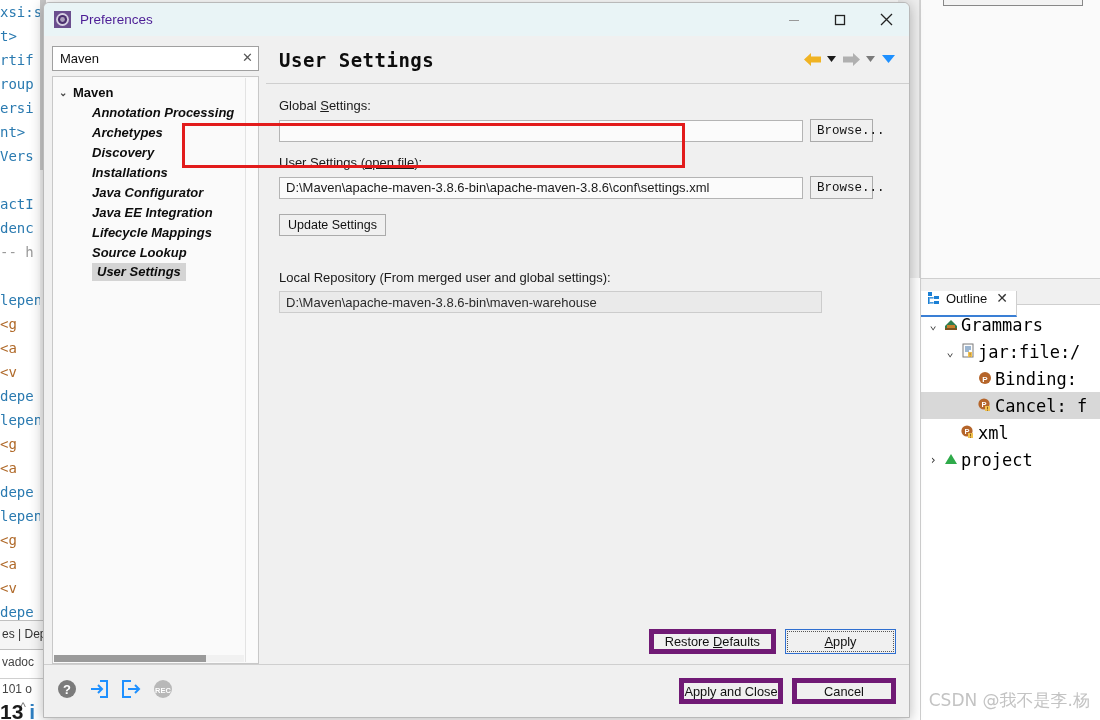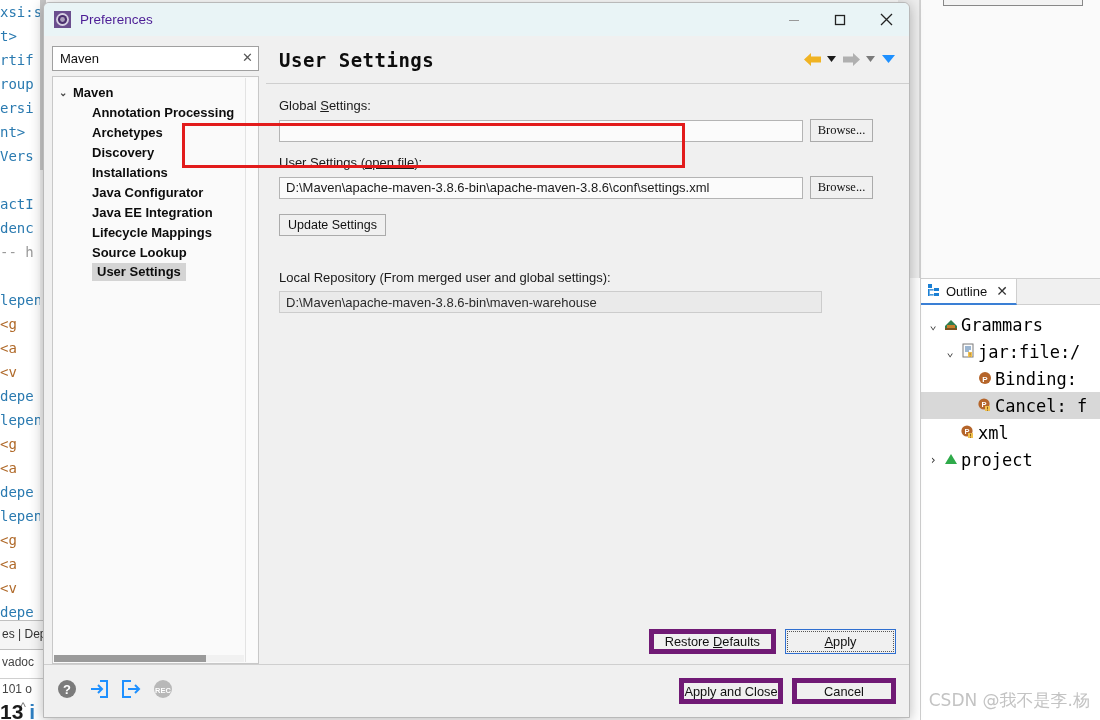--- a/index.html
+++ b/index.html
@@ -102,26 +102,26 @@
     width: 180px; height: 442px;
     background: #ffffff;
     border-left: 1px solid #cfcfcf;
     border-top: 1px solid #cfcfcf;
   }
   .outline-tabbar {
     position: relative; height: 26px;
     background: #f0f0f0; border-bottom: 1px solid #cfcfcf;
   }
   .outline-tab {
-    position: absolute; left: 0; top: 0;
+    position: absolute; left: 0; top: 12px;
     height: 26px; padding: 0 8px 0 6px;
     background: #ffffff;
     border-right: 1px solid #cfcfcf;
     border-bottom: 2px solid #3a7fd5;
-    display: flex; align-items: center; gap: 5px;
+    display: flex; gap: 5px;
     font-size: 13px; color: #111;
   }
   .outline-tab-close {
     font-size: 14px; color: #333; cursor: pointer;
     margin-left: 4px; line-height: 1;
   }
   .outline-tree {
     padding: 6px 0 0 0;
     font-family: "DejaVu Sans Mono", monospace;
     font-size: 17px;
@@ -222,21 +222,21 @@
   }
   .tr-row {
     display: flex; align-items: center;
     height: 20px; font-size: 13px; font-weight: bold; color: #0d0d0d;
     white-space: nowrap; padding-left: 6px;
     cursor: default;
   }
   .tr-row .twisty {
     width: 14px; flex: none; font-size: 10px; color: #444;
   }
-  .tr-row.child { padding-left: 39px; }
+  .tr-row.child { padding-left: 39px; font-style: italic; }
   .tr-row.selected .trlabel {
     background: #d4d4d4;
     padding: 1px 5px 2px 5px;
   }
 
   
   .right-panel {
     position: absolute; left: 222px; top: 0; right: 0; bottom: 53px;
     background: #f0f0f0;
   }
@@ -274,21 +274,21 @@
     font-size: 13px; color: #1a1a1a;
     padding: 0 6px;
     font-family: "Liberation Sans", sans-serif;
     outline: none;
   }
   .browse-btn {
     width: 63px; height: 23px;
     border: 1px solid #ababab;
     background: #f0f0f0;
     font-size: 12.5px; color: #111;
-    font-family: Liberation Serif, serif;
+    font-family: Liberation Mono, monospace;
     cursor: pointer;
   }
   .small-btn {
     height: 22px; padding: 0 8px;
     border: 1px solid #ababab;
     background: #f0f0f0;
     font-size: 12.5px; color: #111;
     font-family: "Liberation Sans", sans-serif;
     cursor: pointer;
   }

